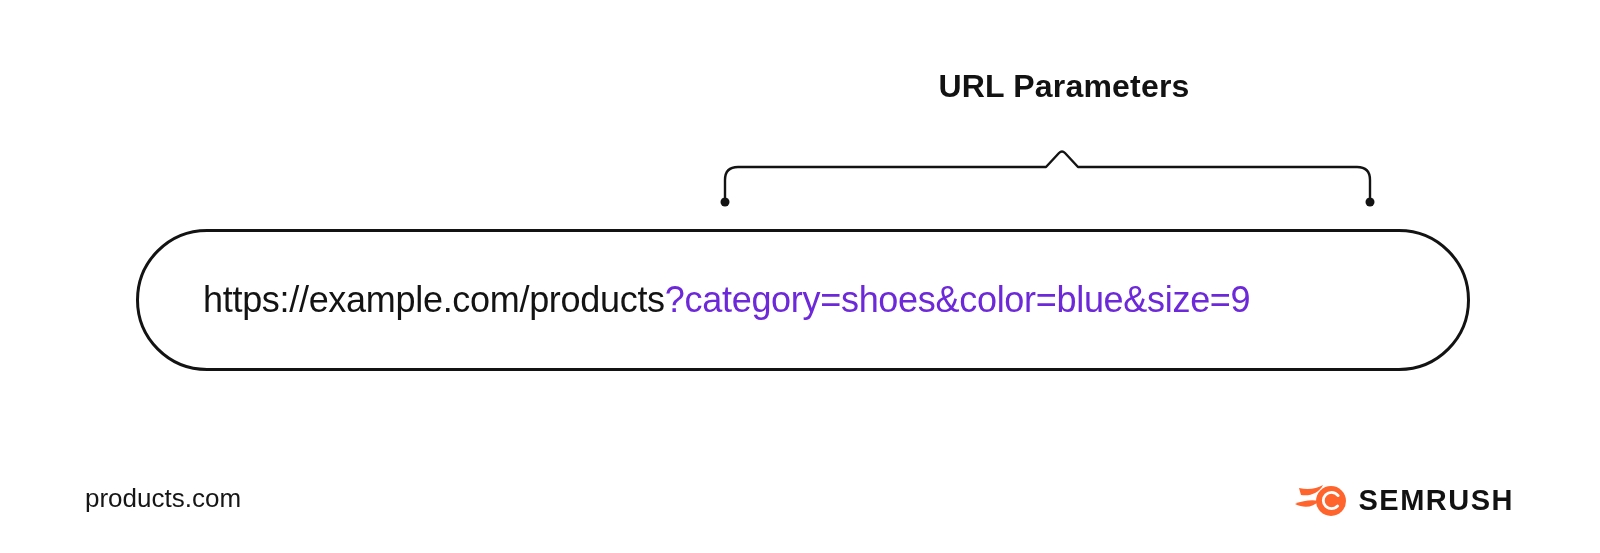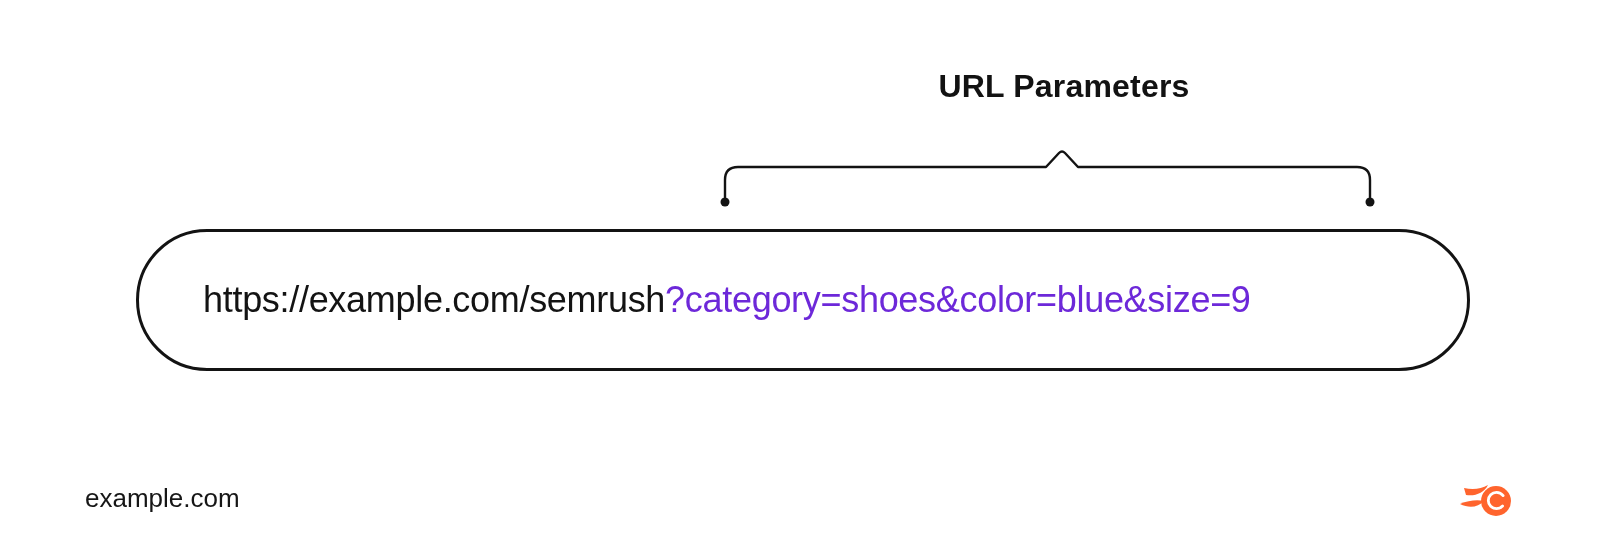--- a/index.html
+++ b/index.html
@@ -94,30 +94,31 @@
   <svg class="brace-svg" viewBox="0 0 700 80" aria-hidden="true">
     <path d="M 25 62 L 25 45 Q 25 32 38 32
              L 346 32 L 359 18 Q 362 15 365 18 L 378 32
              L 657 32 Q 670 32 670 45 L 670 62" fill="none" stroke="#131313" stroke-width="2.4" stroke-linejoin="round" stroke-linecap="round"></path>
     <circle cx="25" cy="67" r="4.5" fill="#131313"></circle>
     <circle cx="670" cy="67" r="4.5" fill="#131313"></circle>
   </svg>
 
   <div class="url-pill">
     <div class="url-text">
-      <span>https://example.com/semrush</span><span class="url-params">?category=shoes&amp;color=blue&amp;size=9</span>
+      <span>https://example.com/products</span><span class="url-params">?category=shoes&amp;color=blue&amp;size=9</span>
     </div>
   </div>
 
-  <div class="footer-site">example.com</div>
+  <div class="footer-site">products.com</div>
 
   <div class="brand">
     <svg class="brand-icon" viewBox="0 0 54 42" aria-hidden="true">
       <g fill="#FF642D">
         <circle cx="36" cy="22" r="15"></circle>
         <path d="M4 9 C13 11 21 10 28 6 C24 14 15 17.5 6 16 Z"></path>
         <path d="M0 25 C8 21.5 17 20.5 24 22 C18 28.5 9 29.5 0 25 Z"></path>
       </g>
       <circle cx="36.5" cy="21.5" r="8.2" fill="none" stroke="#ffffff" stroke-width="2.8" stroke-linecap="round" stroke-dasharray="40 12" stroke-dashoffset="-6"></circle>
     </svg>
+    <span class="brand-name">SEMRUSH</span>
   </div>
 
 </div>
 
 </body></html>

